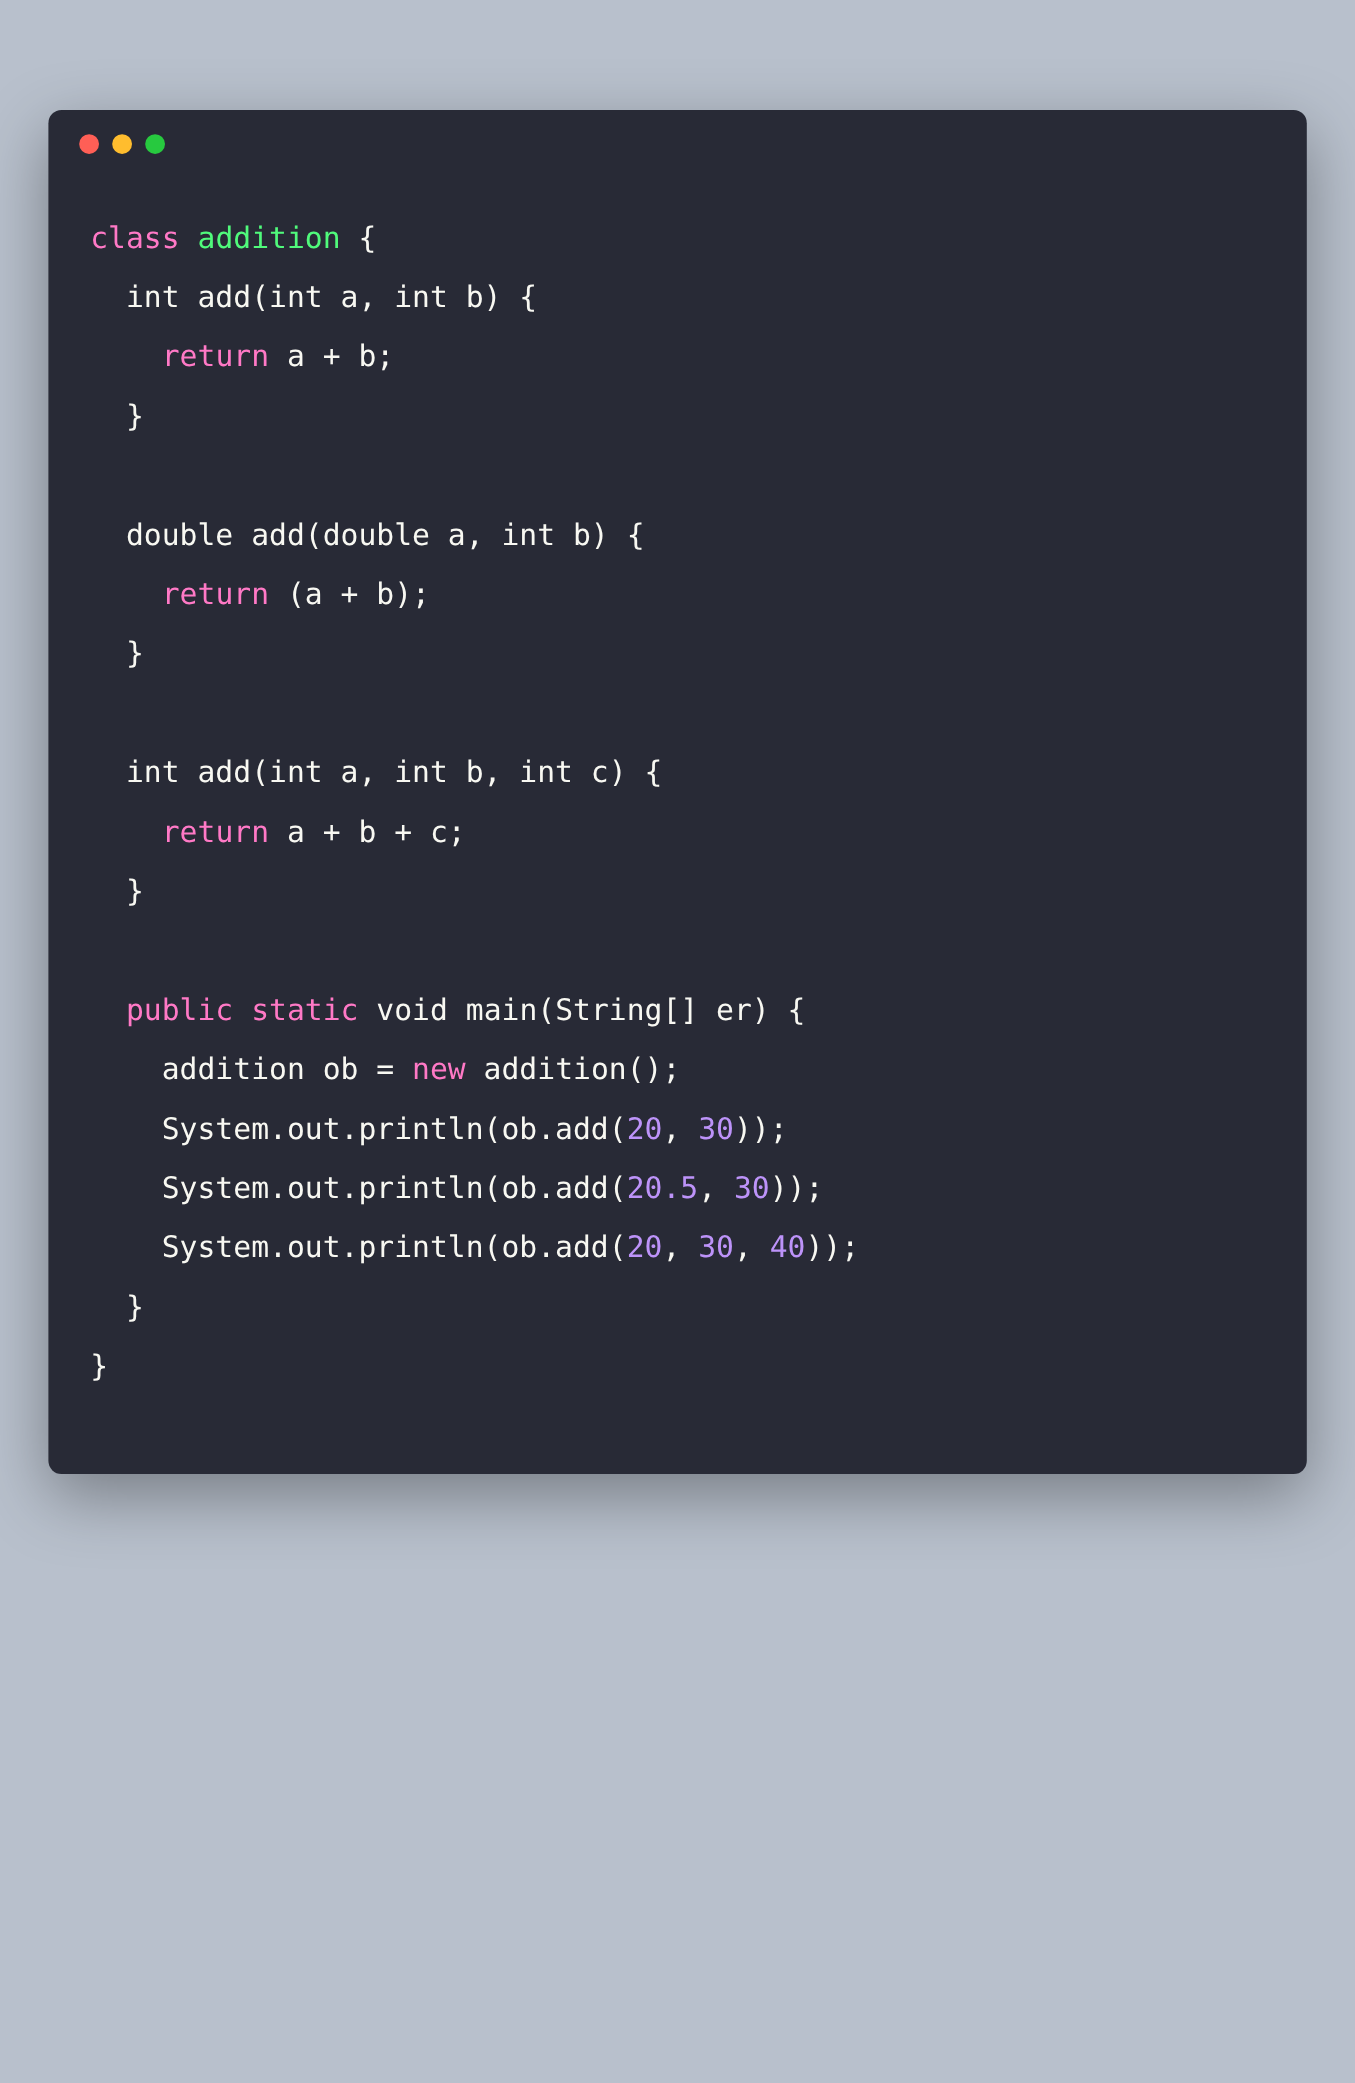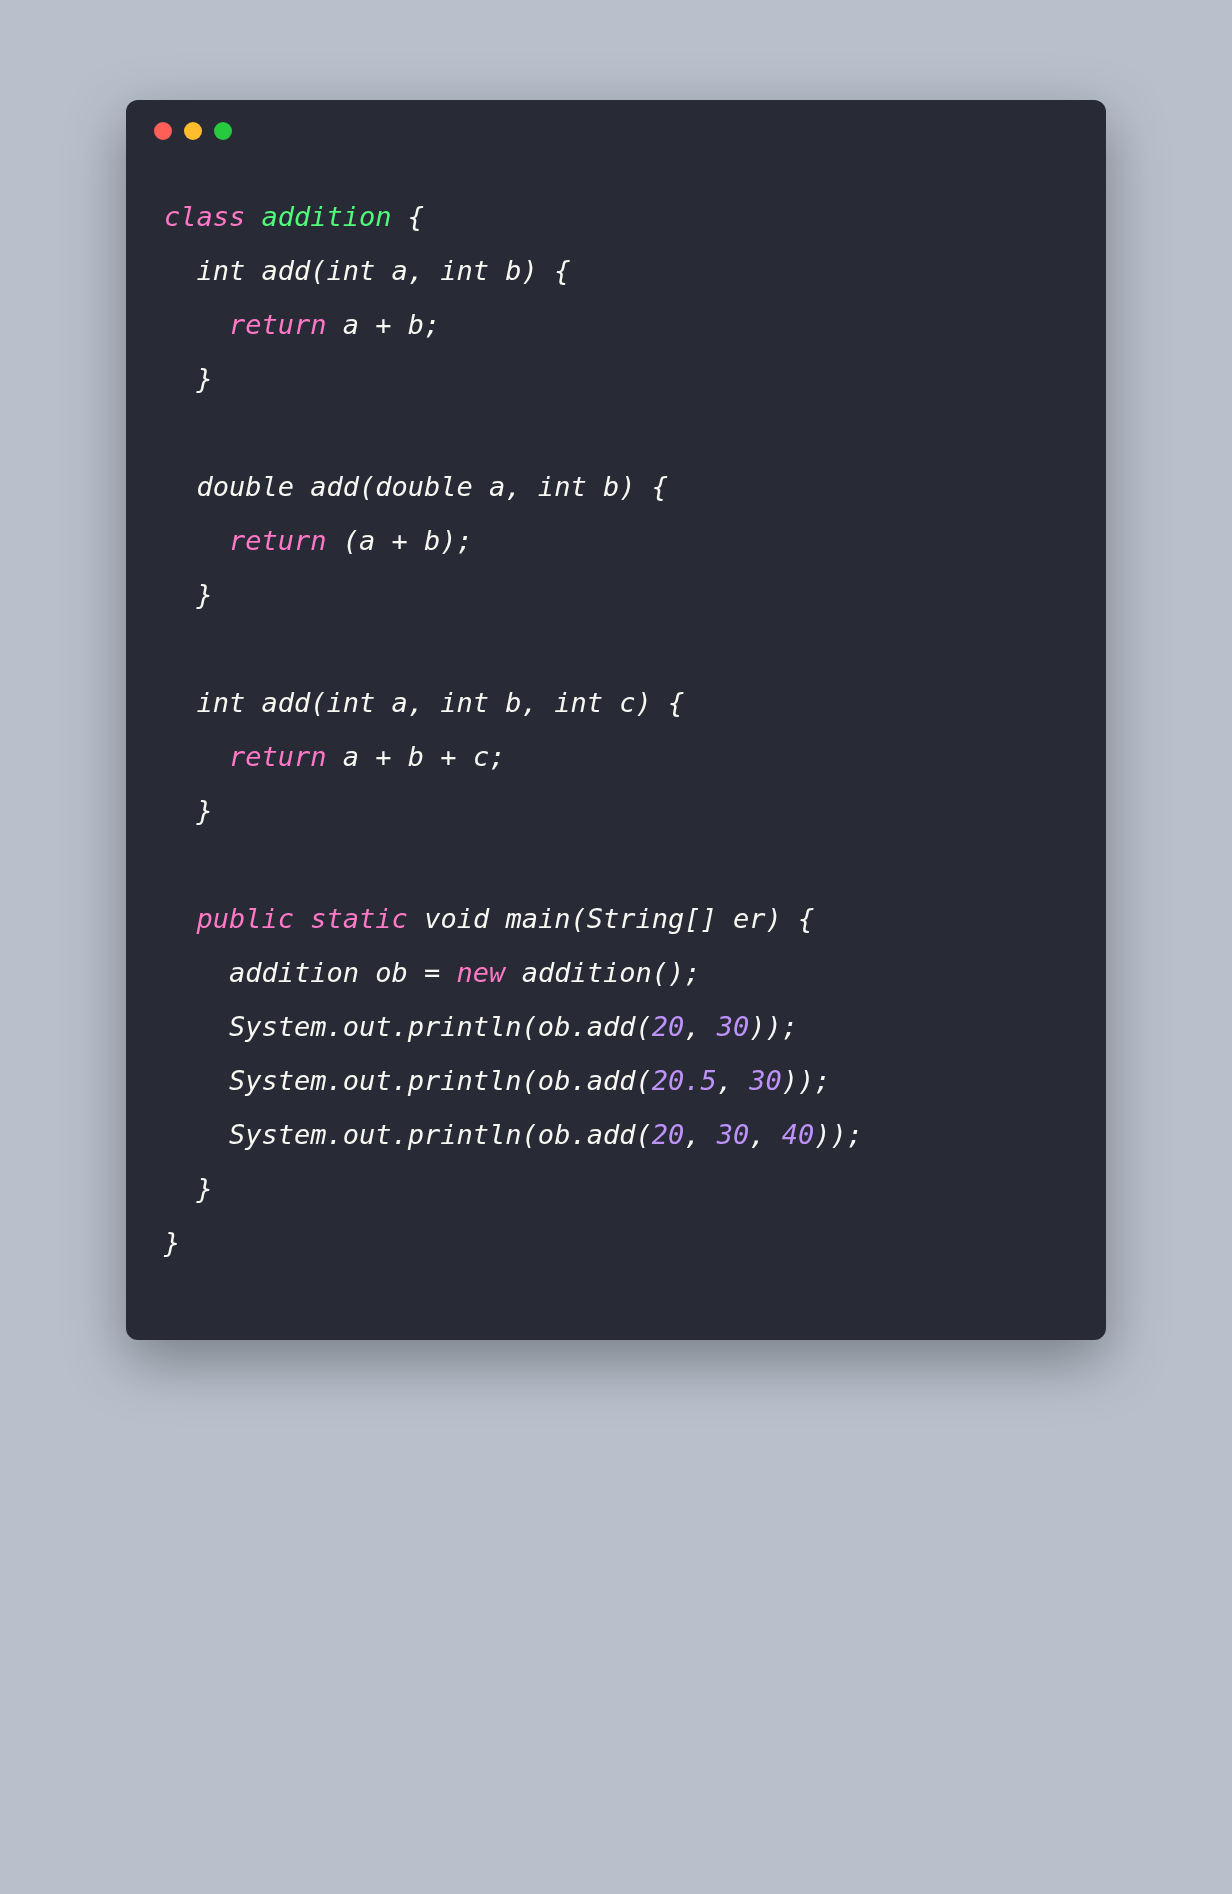--- a/index.html
+++ b/index.html
@@ -12,24 +12,23 @@
       display: flex;
       justify-content: center;
       align-items: flex-start;
       min-height: 100vh;
       padding: 100px 40px;
       font-family: 'SF Mono', 'Monaco', 'Menlo', 'Consolas', monospace;
     }
     .code-window {
       background: #282a36;
       border-radius: 12px;
-      width: 980px;
+      width: 1144px;
       box-shadow: 0 20px 60px rgba(0,0,0,0.35);
       overflow: hidden;
-      font-style: italic;
     }
     .title-bar {
       padding: 22px 28px 0 28px;
       display: flex;
       gap: 12px;
     }
     .traffic-light {
       width: 18px;
       height: 18px;
       border-radius: 50%;

